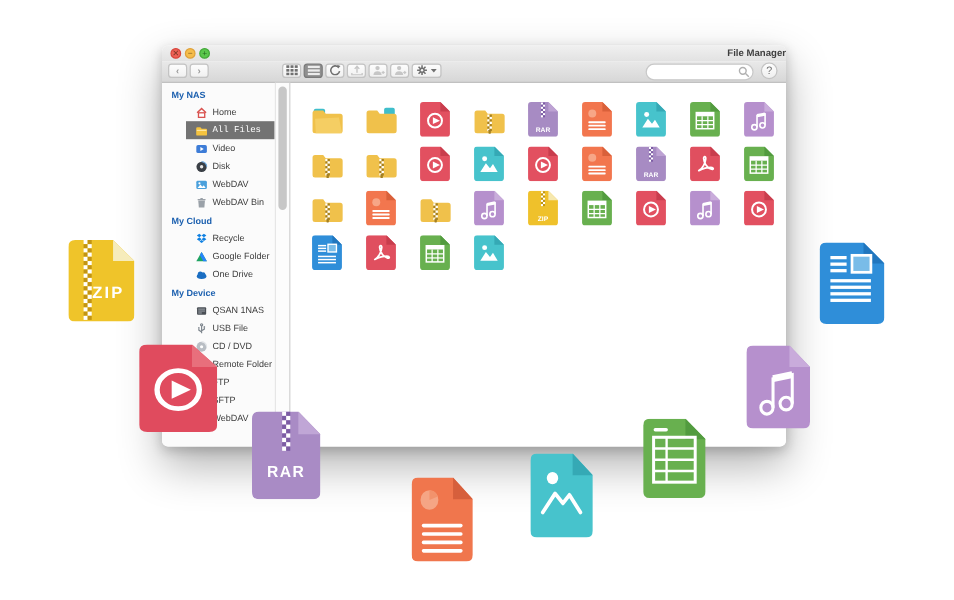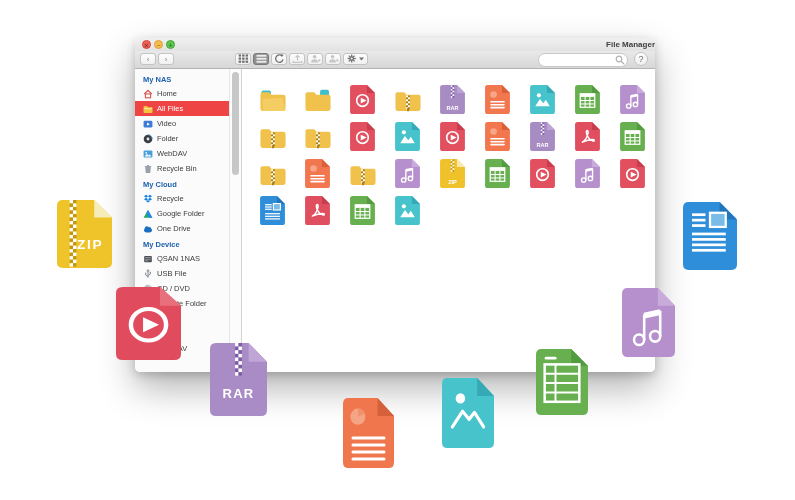--- a/index.html
+++ b/index.html
@@ -26,22 +26,22 @@
   .toolgrp .tbtn.gear{width:25px;gap:1px;}
   .search{position:absolute;right:27px;top:2px;width:88px;height:12px;border:1px solid #C8C8C8;
           border-radius:7px;background:#fff;display:flex;align-items:center;}
   .search input{border:none;outline:none;flex:1;height:9px;font-size:7px;padding:0 3px;background:transparent;min-width:0;}
   .search svg{margin-right:2px;flex:none;}
   .helpbtn{position:absolute;right:7px;top:1px;width:14px;height:14px;border:1px solid #C3C3C3;border-radius:50%;
            background:linear-gradient(#FDFDFD,#EFEFEF);font-size:9px;color:#6f6f6f;text-align:center;line-height:13px;box-sizing:border-box;}
   .content{display:flex;height:303px;}
   .sidebar{width:98px;background:#FBFBFB;padding-top:2px;overflow:hidden;border-bottom-left-radius:5px;}
   .sec-h{color:#1C60AF;font-weight:bold;font-size:7.5px;padding:4px 0 2px 8px;}
-  .side-item{display:flex;align-items:center;gap:4px;height:15px;padding-left:8px;color:#3C3C3C;font-size:7.5px;white-space:nowrap;}
-  .side-item.selected{background:#ef4444;color:#fff;}
+  .side-item{display:flex;align-items:center;gap:4px;height:15px;padding-left:8px;color:#3C3C3C;font-size:7.5px;white-space:nowrap;margin-left:20px;}
+  .side-item.selected{background:#737373;color:#fff;font-family:Liberation Mono, monospace;}
   .sicon{width:10px;height:10px;flex:none;display:flex;align-items:center;}
   .side-scroll{width:12px;background:#FCFCFC;border-left:1px solid #E6E6E6;border-right:1px solid #D2D2D2;position:relative;}
   .sthumb{position:absolute;top:3px;left:2px;width:7px;height:103px;background:#C7C7C7;border-radius:4px;}
   .main{flex:1;background:#fff;padding:16px 0 0 8px;border-bottom-right-radius:5px;}
   .grid-row{display:flex;height:37px;}
   .cell{width:45px;display:flex;justify-content:center;align-items:flex-start;}
   .cell svg{display:block;}
   .cell .foldr{margin-top:4px;}
   .float{position:absolute;z-index:5;}
 </style>
@@ -171,41 +171,41 @@
           <span>Video</span>
         </div>
         <div class="side-item">
           <span class="sicon">
             <svg width="10" height="10" viewBox="0 0 10 10">
               <circle cx="5" cy="5" r="4.3" fill="#3A3F46"></circle>
               <circle cx="5" cy="5" r="1.4" fill="#E8E8E8"></circle>
               <path d="M5 .7 A4.3 4.3 0 0 1 9.3 5" stroke="#6FA8DC" stroke-width="1" fill="none"></path>
             </svg>
           </span>
-          <span>Folder</span>
+          <span>Disk</span>
         </div>
         <div class="side-item">
           <span class="sicon">
             <svg width="10" height="10" viewBox="0 0 10 10">
               <rect x=".6" y="1.6" width="8.8" height="7" rx="1.2" fill="#4AA0DC"></rect>
               <circle cx="3.2" cy="3.8" r=".9" fill="#fff"></circle>
               <path d="M1.6 7.6 L4 4.8 L5.6 6.6 L6.8 5.4 L8.4 7.6 Z" fill="#fff"></path>
             </svg>
           </span>
           <span>WebDAV</span>
         </div>
         <div class="side-item">
           <span class="sicon">
             <svg width="10" height="10" viewBox="0 0 10 10">
               <path d="M2.2 3 H7.8 L7.3 9 H2.7 Z" fill="#9AA1A8"></path>
               <rect x="1.6" y="1.9" width="6.8" height="1" rx=".5" fill="#9AA1A8"></rect>
               <rect x="4" y="1" width="2" height="1" fill="#9AA1A8"></rect>
             </svg>
           </span>
-          <span>Recycle Bin</span>
+          <span>WebDAV Bin</span>
         </div>
         <div class="sec-h">My Cloud</div>
         <div class="side-item">
           <span class="sicon">
             <svg width="10" height="10" viewBox="0 0 10 10">
               <g fill="#1081E2">
                 <polygon points="3.1,.8 1,2.3 3.1,3.8 5,2.3"></polygon>
                 <polygon points="6.9,.8 9,2.3 6.9,3.8 5,2.3"></polygon>
                 <polygon points="3.1,3.8 1,5.3 3.1,6.8 5,5.3"></polygon>
                 <polygon points="6.9,3.8 9,5.3 6.9,6.8 5,5.3"></polygon>

